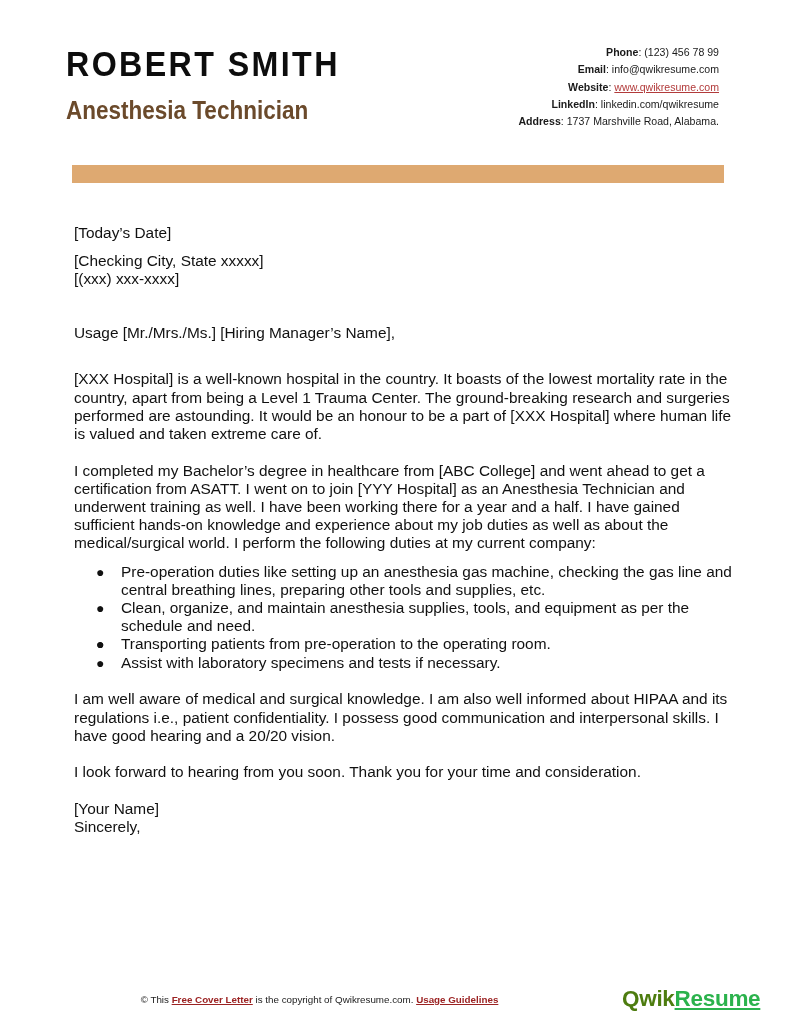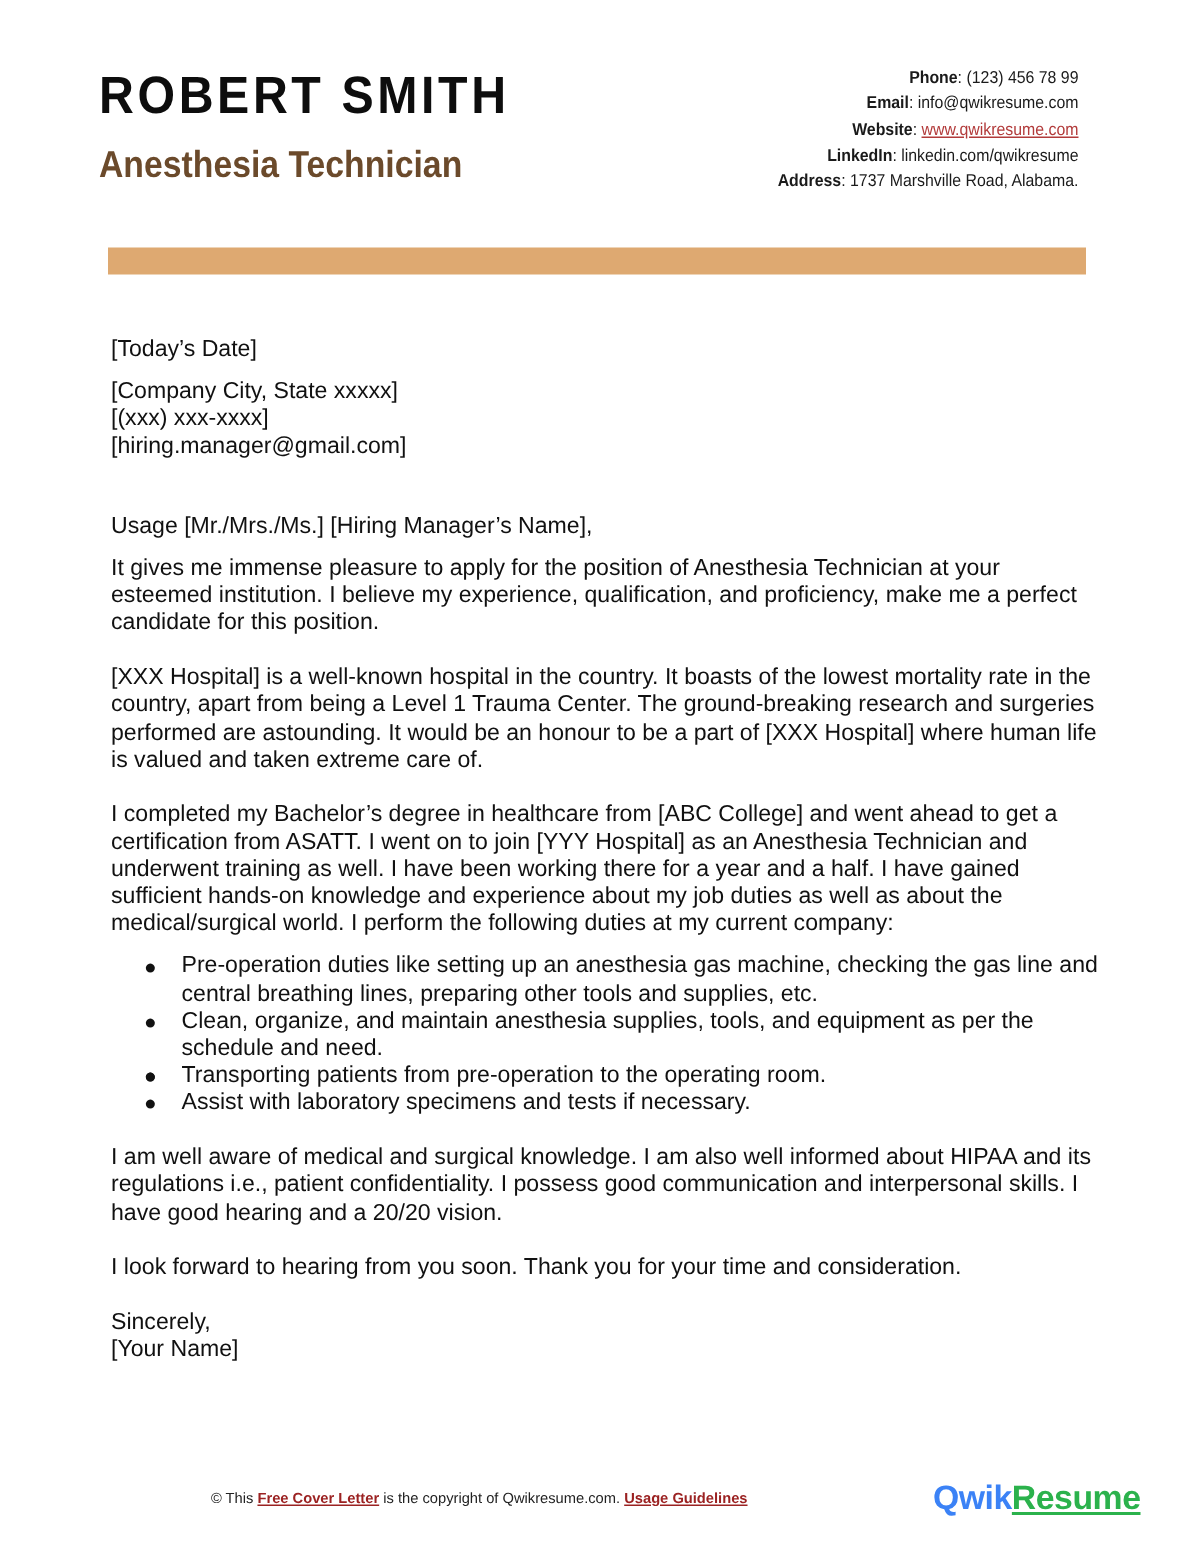--- a/index.html
+++ b/index.html
@@ -29,21 +29,21 @@
     .duties { margin: 10px 0 0 0; padding: 0; list-style: none; }
     .duties li { position: relative; padding-left: 47px; }
     .duties li .bullet { position: absolute; left: 22px; top: 0; font-size: 14px; }
 
     .footer { position: absolute; left: 0; width: 685px; top: 994px; text-align: center; font-size: 9.8px;
               color: #222222; }
     .footer .fl { color: #9b2222; font-weight: bold; text-decoration: underline; }
     .footer-inner { position: relative; left: -23px; }
 
     .logo { position: absolute; left: 622px; top: 986px; font-size: 22.5px; font-weight: bold; letter-spacing: -0.3px; }
-    .logo .q { color: #3b82f6; margin-top: 39px; }
+    .logo .q { color: #4d7c0f; margin-top: 39px; }
     .logo .r { color: #2bb24c; text-decoration: underline; }
   </style>
 </head>
 <body>
 
 <div>
   <div class="name">ROBERT SMITH</div>
   <div class="job-title">Anesthesia Technician</div>
 
   <div class="contact">
@@ -64,48 +64,46 @@
     </div>
   </div>
 
   <div class="rule"></div>
 </div>
 
 <div class="letter">
   <p>[Today’s Date]</p>
   <div class="gap-s"></div>
   <div>
-    <p>[Company City, State xxxxx]</p>
+    <p>[Checking City, State xxxxx]</p>
     <p>[(xxx) xxx-xxxx]</p>
-    <p>[hiring.manager@gmail.com]</p>
   </div>
   <div class="gap-l"></div>
   <p>Usage [Mr./Mrs./Ms.] [Hiring Manager’s Name],</p>
   <div class="gap-s"></div>
-  <p>It gives me immense pleasure to apply for the position of Anesthesia Technician at your esteemed institution. I believe my experience, qualification, and proficiency, make me a perfect candidate for this position.</p>
   <div class="gap-m"></div>
   <p>[XXX Hospital] is a well-known hospital in the country. It boasts of the lowest mortality rate in the country, apart from being a Level 1 Trauma Center. The ground-breaking research and surgeries performed are astounding. It would be an honour to be a part of [XXX Hospital] where human life is valued and taken extreme care of.</p>
   <div class="gap-m"></div>
   <p>I completed my Bachelor’s degree in healthcare from [ABC College] and went ahead to get a certification from ASATT. I went on to join [YYY Hospital] as an Anesthesia Technician and underwent training as well. I have been working there for a year and a half. I have gained sufficient hands-on knowledge and experience about my job duties as well as about the medical/surgical world. I perform the following duties at my current company:</p>
 
   <ul class="duties">
     <li><span class="bullet">●</span><span>Pre-operation duties like setting up an anesthesia gas machine, checking the gas line and central breathing lines, preparing other tools and supplies, etc.</span></li>
     <li><span class="bullet">●</span><span>Clean, organize, and maintain anesthesia supplies, tools, and equipment as per the schedule and need.</span></li>
     <li><span class="bullet">●</span></li>
     <li><span class="bullet">●</span><span>Transporting patients from pre-operation to the operating room.</span></li>
     <li><span class="bullet">●</span><span>Assist with laboratory specimens and tests if necessary.</span></li>
   </ul>
 
   <div class="gap-m"></div>
   <p>I am well aware of medical and surgical knowledge. I am also well informed about HIPAA and its regulations i.e., patient confidentiality. I possess good communication and interpersonal skills. I have good hearing and a 20/20 vision.</p>
   <div class="gap-m"></div>
   <p>I look forward to hearing from you soon. Thank you for your time and consideration.</p>
   <div class="gap-m"></div>
+  <p>[Your Name]</p>
   <p>Sincerely,</p>
-  <p>[Your Name]</p>
 </div>
 
 <div class="footer">
   <span class="footer-inner">
     <span>© This </span><a class="fl">Free Cover Letter</a><span> is the copyright of Qwikresume.com. </span><a class="fl">Usage Guidelines</a>
   </span>
 </div>
 
 <div class="logo">
   <span class="q">Qwik</span><span class="r">Resume</span>

